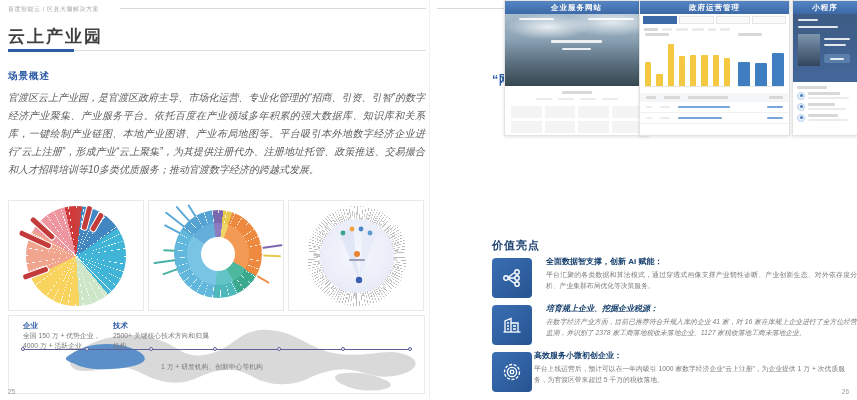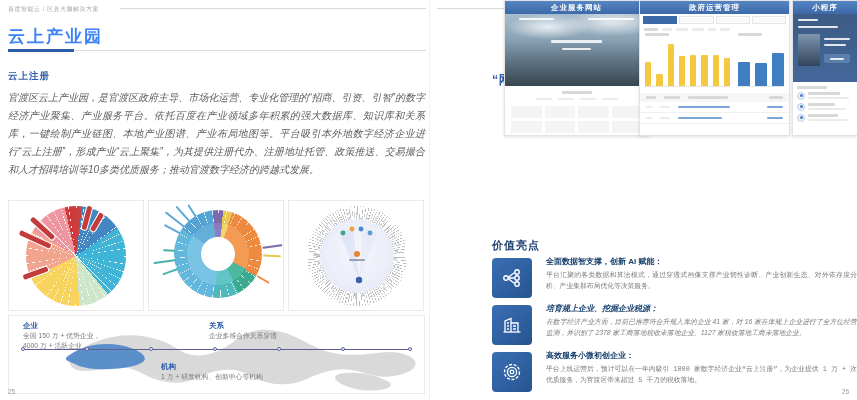--- a/index.html
+++ b/index.html
@@ -7,21 +7,21 @@
   .sheet { position:relative; width:857px; height:400px; background:#fff; overflow:hidden;
            font-family:"Liberation Sans","DejaVu Sans",sans-serif; color:#555; }
   .abs { position:absolute; }
 
   
   .crumb { font-size:6px; color:#a6a6a6; letter-spacing:.5px; white-space:nowrap; }
   .crumb-line { height:1px; background:#d9d9d9; }
   .page-divider { left:429px; top:0; width:1px; height:400px; background:#f0f0f0; }
 
   
-  .lp-title { font-size:17px; font-weight:bold; color:#3b82f6; letter-spacing:2px; }
+  .lp-title { font-size:17px; font-weight:bold; color:#404040; letter-spacing:2px; }
   .accent-bar { background:#2d5ca6; height:3px; }
   .thin-rule { background:#dcdcdc; height:1px; }
   .sec-title { font-size:9.5px; font-weight:bold; color:#2d5ca6; letter-spacing:1px; }
   .overview-text { font-size:10px; color:#5c5c5c; line-height:18px; text-align:justify;font-style:italic; }
   .banner { background:linear-gradient(90deg,#4a77b9,#2d5ca6); color:#fff; font-size:8.5px;
             font-weight:bold; display:flex; align-items:center; justify-content:center;
             letter-spacing:1px; }
 
   .chart-panel { background:#fff; border:1px solid #e9e9e9; width:136px; height:111px; overflow:hidden; }
 
@@ -109,21 +109,21 @@
 
   <div class="abs crumb" style="left:8px; top:5px;">百度智能云 / 区县大脑解决方案</div>
   <div class="abs crumb-line" style="left:120px; top:8px; width:306px;"></div>
   <div class="abs crumb-line" style="left:437px; top:8px; width:300px;"></div>
   <div class="abs crumb" style="right:8px; top:5px;">百度智能云 / 区县大脑解决方案</div>
 
   <div class="abs lp-title" style="left:8px; top:25px;">云上产业园</div>
   <div class="abs thin-rule" style="left:8px; top:50px; width:418px;"></div>
   <div class="abs accent-bar" style="left:8px; top:49px; width:66px;"></div>
 
-  <div class="abs sec-title" style="left:8px; top:70px;">云上注册</div>
+  <div class="abs sec-title" style="left:8px; top:70px;">场景概述</div>
   <div class="abs overview-text" style="left:8px; top:89px; width:417px;">官渡区云上产业园，是官渡区政府主导、市场化运营、专业化管理的“招商、引资、引智”的数字经济产业聚集、产业服务平台。依托百度在产业领域多年积累的强大数据库、知识库和关系库，一键绘制产业链图、本地产业图谱、产业布局地图等。平台吸引本外地数字经济企业进行“云上注册”，形成产业“云上聚集”，为其提供注册代办、注册地址托管、政策推送、交易撮合和人才招聘培训等10多类优质服务；推动官渡数字经济的跨越式发展。</div>
 
 
   <div class="abs chart-panel" style="left:8px; top:200px;">
     <div class="pie">
       <div class="callout" style="transform:rotate(205deg) translateX(28px);"></div>
       <div class="callout" style="transform:rotate(222deg) translateX(30px); width:30px;"></div>
       <div class="callout" style="transform:rotate(160deg) translateX(30px); width:26px;"></div>
       <div class="callout" style="transform:rotate(285deg) translateX(30px); width:24px;"></div>
       <div class="callout" style="transform:rotate(300deg) translateX(32px); width:20px;"></div>
@@ -176,26 +176,25 @@
       <span class="tnode" style="left:126px;"></span>
       <span class="tnode" style="left:190px;"></span>
       <span class="tnode" style="left:254px;"></span>
       <span class="tnode" style="left:318px;"></span>
       <span class="tnode" style="left:385px;"></span>
     </div>
     <div class="abs" style="left:14px; top:5px; width:92px;">
       <div class="stat-label">企业</div>
       <div class="stat-desc">全国 150 万 + 优势企业，4000 万 + 活跃企业</div>
     </div>
-    <div class="abs" style="left:200px; top:5px; width:110px;">
-      <div class="stat-label">关系</div>
-      <div class="stat-desc">企业多维合作关系穿透</div>
+    <div class="abs" style="left:104px; top:5px; width:96px;">
+      <div class="stat-label">技术</div>
+      <div class="stat-desc">2500+ 关键核心技术方向和归属机构</div>
     </div>
     <div class="abs" style="left:152px; top:46px; width:140px;">
-      <div class="stat-label">机构</div>
       <div class="stat-desc">1 万 + 研发机构、创新中心等机构</div>
     </div>
   </div>
 
   <div class="abs pagenum" style="left:8px; top:388px;">25</div>
 
   <div class="abs rp-title" style="left:492px; top:72px;">“网络注册、无界办公”，构建官渡云上产业园</div>
 
   <div class="shot" style="left:492px; width:145px;margin-left:12px;">
     <div class="shot-header">企业服务网站</div>
@@ -359,21 +358,21 @@
   </div>
 
   <div class="abs" style="left:492px; top:351px; width:365px;">
     <div class="v-icon abs" style="left:0; top:1px;">
       <svg width="20" height="20" viewBox="0 0 20 20" fill="none" stroke="#fff" stroke-width="1.3">
         <circle cx="10" cy="10" r="7.5" stroke-dasharray="3 1.6"></circle>
           <circle cx="10" cy="10" r="4.6"></circle>
           <circle cx="10" cy="10" r="1.8"></circle>
       </svg>
     </div>
-    <div class="abs" style="left:54px; top:0; width:311px;font-family:Liberation Mono, monospace;">
+    <div class="abs" style="left:42px; top:0; width:311px;">
       <div class="v-title">高效服务小微初创企业：</div>
       <div class="v-body" style="margin-top:3px;">平台上线运营后，预计可以在一年内吸引 1000 家数字经济企业“云上注册”，为企业提供 1 万 + 次优质服务，为官渡区带来超过 5 千万的税收落地。</div>
     </div>
   </div>
 
   <div class="abs pagenum" style="right:8px; top:388px;">26</div>
 
 </div>
 
 </body></html>

